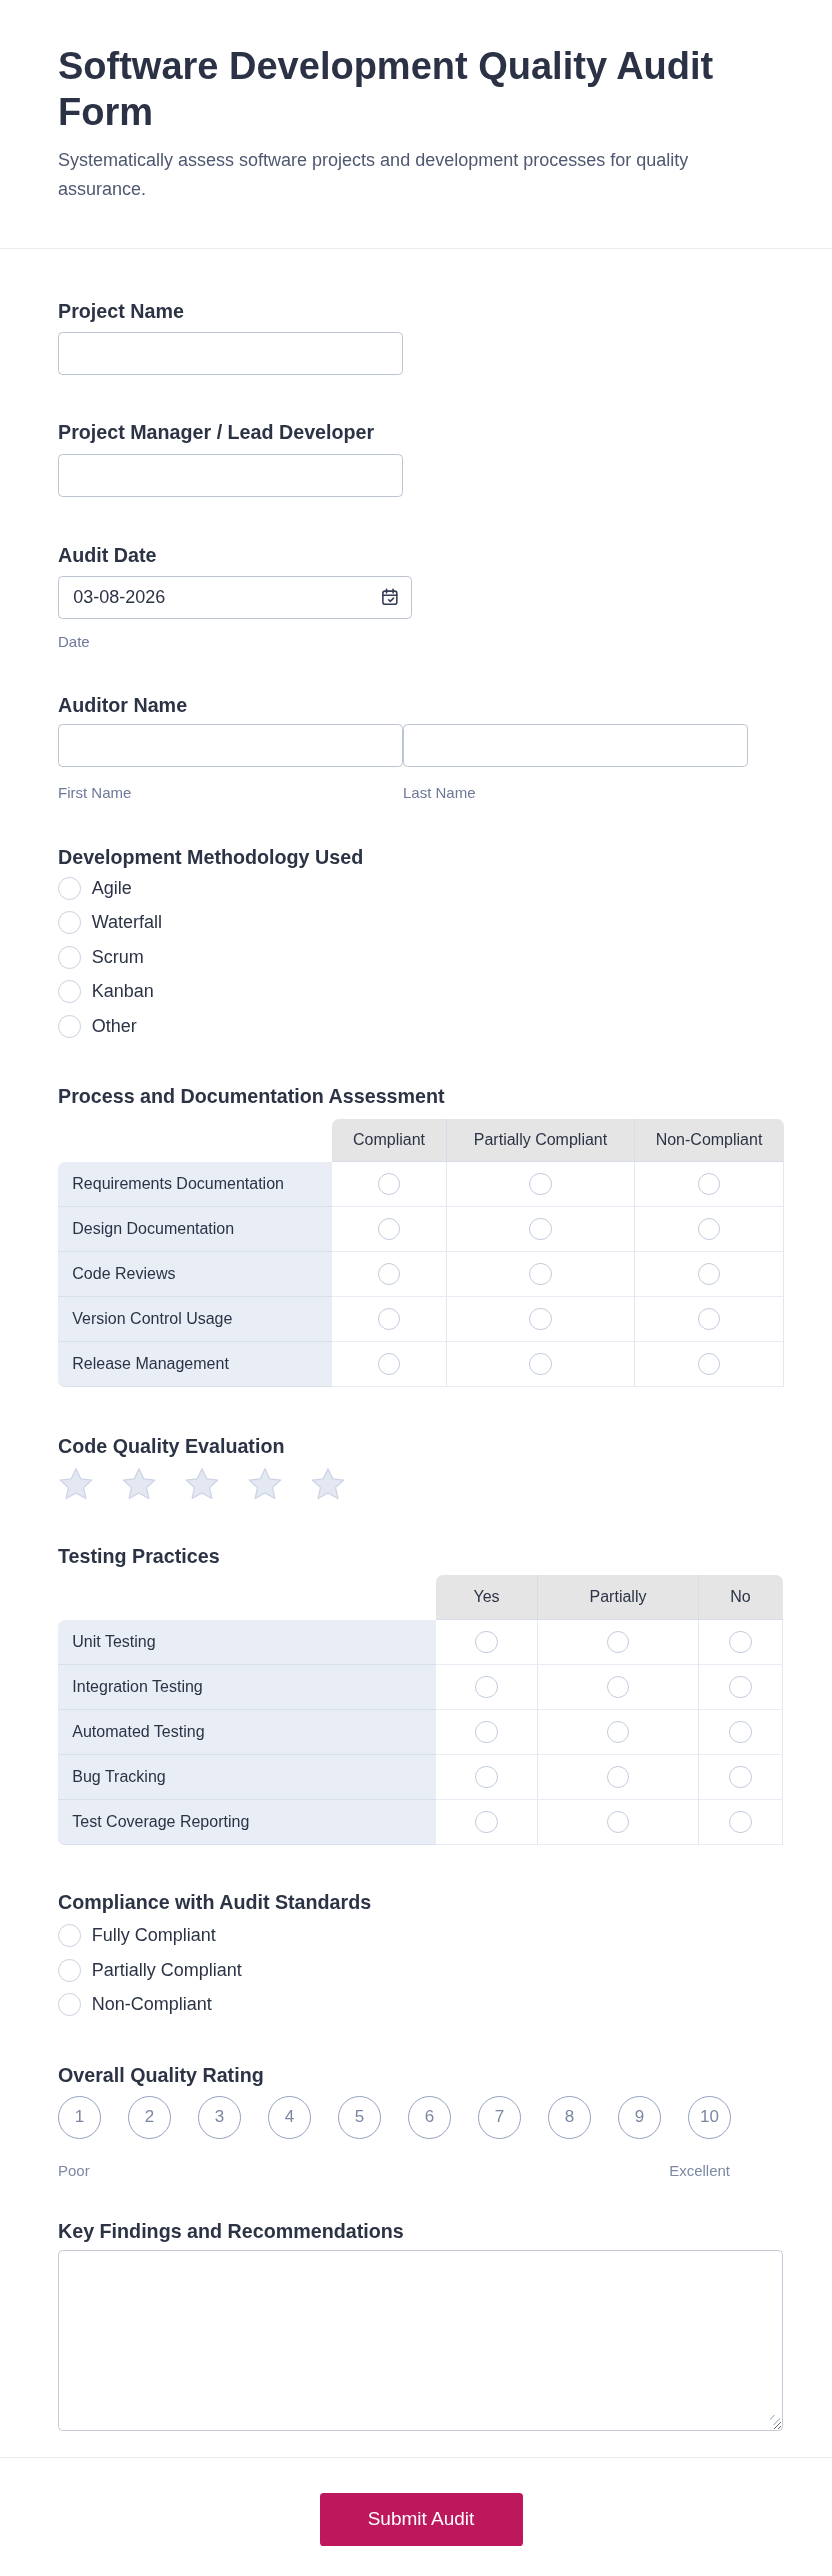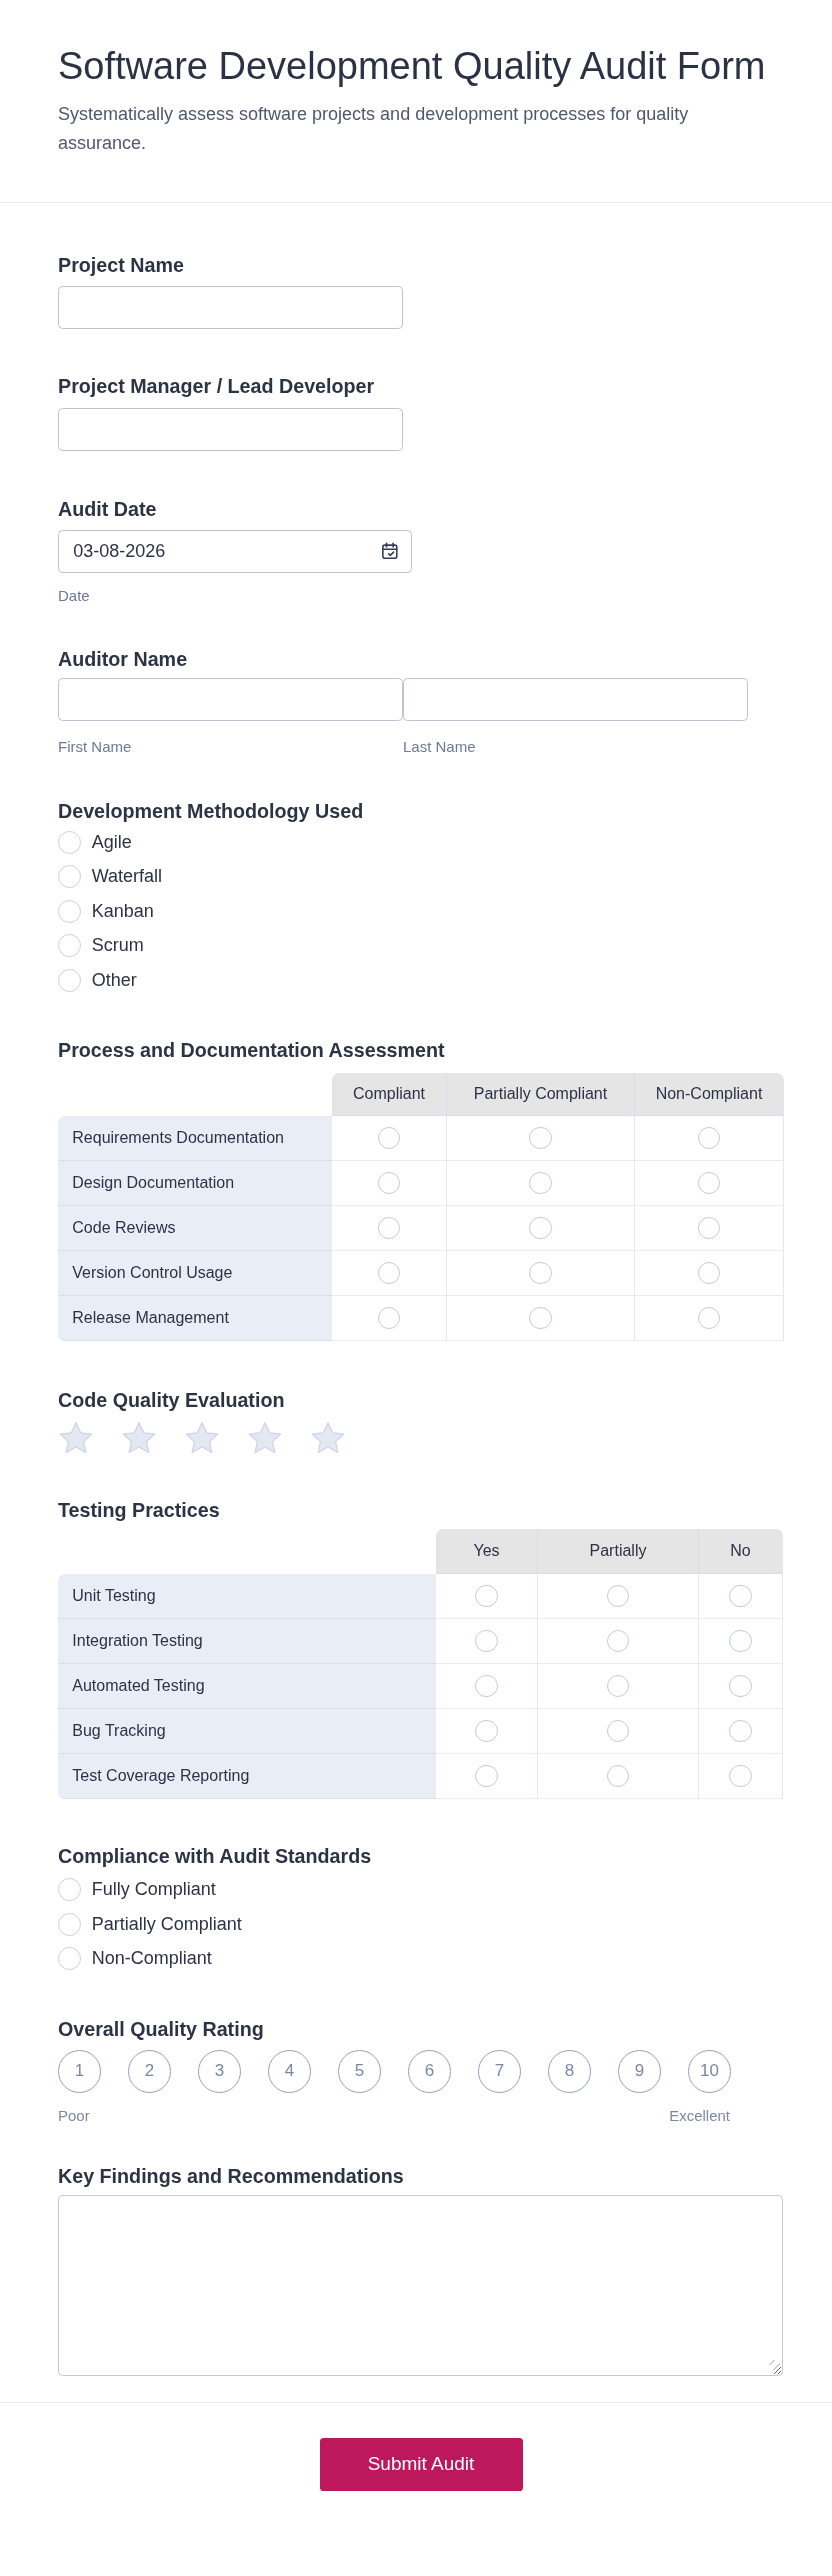--- a/index.html
+++ b/index.html
@@ -6,21 +6,21 @@
   html,body { background:#ffffff; }
   body {
     width:833px;
     font-family:"Liberation Sans", sans-serif;
     color:#2b3345;
   }
   .form-card { padding:43px 49px 46px 58px; }
 
   
   .form-title {
-    font-size:38px; line-height:46px; font-weight:normal; color:#2b3245;
+    font-size:38px; line-height:46px; font-weight:bold; color:#2b3245;
     max-width:752px; margin-bottom:10.7px;
   }
   .form-subtitle {
     font-size:18px; line-height:29.5px; color:#4f5870; max-width:707px;
   }
   .divider {
     border:none; border-top:0.9px solid #e8eaf0; height:0;
     margin-left:-58px; margin-right:-49px;
   }
   .divider.top { margin-top:43px; }
@@ -92,21 +92,21 @@
   .star-row { display:flex; gap:27px; margin-top:7.2px; }
   .star-btn { background:none; border:none; padding:0; cursor:pointer; width:36px; height:36px; }
 
   
   .scale-row { display:flex; gap:27px; margin-top:7.2px; }
   .scale-circle {
     width:43px; height:43px; border:1.3px solid #93a1bd; border-radius:50%;
     background:#fff; display:flex; align-items:center; justify-content:center;
     font-size:17px; color:#7b87a2; cursor:pointer; font-family:inherit;
   }
-  .scale-captions { width:672px; display:flex; justify-content:space-between; margin-top:14px;text-align:right; }
+  .scale-captions { width:672px; display:flex; justify-content:space-between; margin-top:23px;text-align:right; }
   .scale-cap { font-size:15px; color:#7d89a3; }
 
   
   .ta-wrap { position:relative; margin-top:6.3px; }
   .big-textarea {
     display:block; width:725px; height:181px; resize:vertical;
     border:0.9px solid #c3c9d6; border-radius:4.5px; background:#fff;
     font-family:inherit; font-size:18px; color:#2b3345; padding:10.7px 14.3px; outline:none;
   }
   .resize-grip {
@@ -170,25 +170,25 @@
     <div class="opt-row">
       <span class="radio-circle"></span>
       <span class="opt-text">Agile</span>
     </div>
     <div class="opt-row">
       <span class="radio-circle"></span>
       <span class="opt-text">Waterfall</span>
     </div>
     <div class="opt-row">
       <span class="radio-circle"></span>
+      <span class="opt-text">Scrum</span>
+    </div>
+    <div class="opt-row">
+      <span class="radio-circle"></span>
       <span class="opt-text">Kanban</span>
-    </div>
-    <div class="opt-row">
-      <span class="radio-circle"></span>
-      <span class="opt-text">Scrum</span>
     </div>
     <div class="opt-row">
       <span class="radio-circle"></span>
       <span class="opt-text">Other</span>
     </div>
   </div>
 
   <div class="q-label mt51">Process and Documentation Assessment</div>
   <div class="matrix m1">
     <div class="mx-corner"></div>

